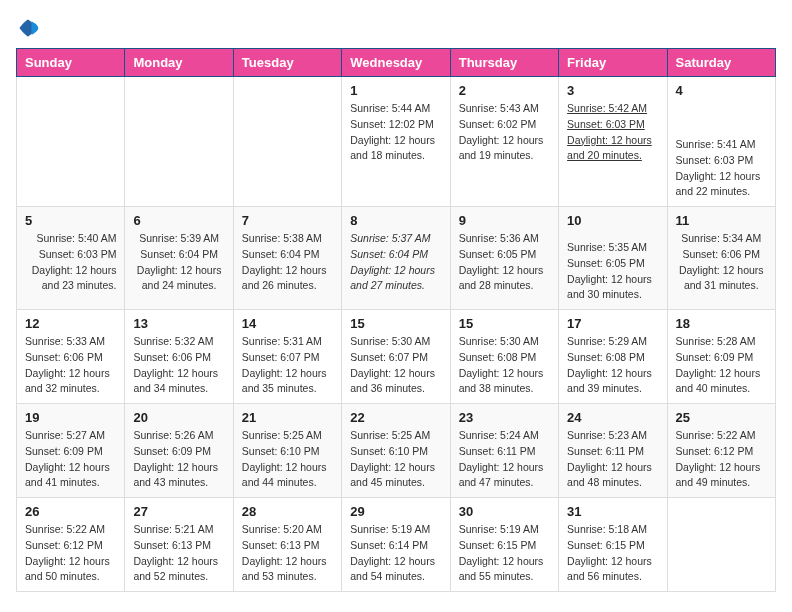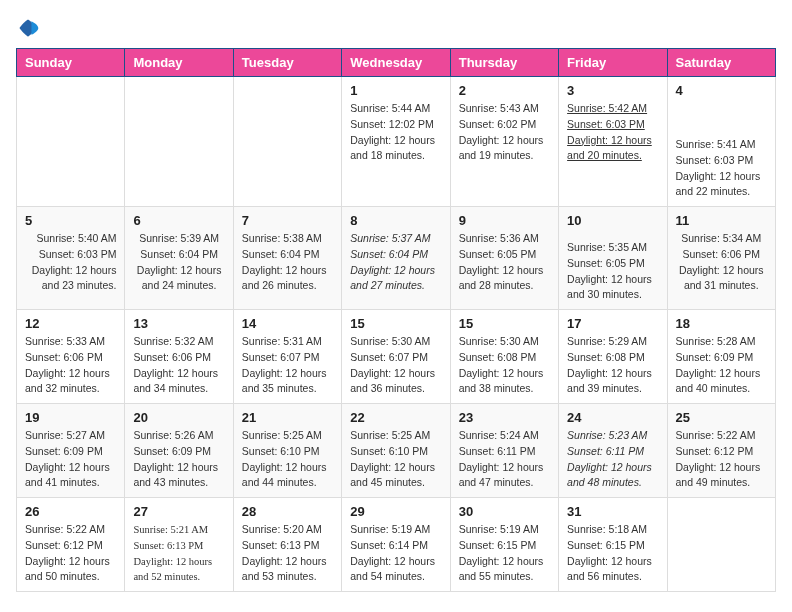--- a/index.html
+++ b/index.html
@@ -254,41 +254,41 @@
 Daylight: 12 hours and 45 minutes.</div>
         </td>
         <td>
           <div class="day-number">23</div>
           <div class="day-info" style="white-space: pre-line;">Sunrise: 5:24 AM
 Sunset: 6:11 PM
 Daylight: 12 hours and 47 minutes.</div>
         </td>
         <td>
           <div class="day-number">24</div>
-          <div class="day-info" style="white-space: pre-line; font-style: italic;">Sunrise: 5:23 AM
+          <div class="day-info" style="white-space: pre-line;">Sunrise: 5:23 AM
 Sunset: 6:11 PM
 Daylight: 12 hours and 48 minutes.</div>
         </td>
         <td>
           <div class="day-number">25</div>
           <div class="day-info" style="white-space: pre-line;">Sunrise: 5:22 AM
 Sunset: 6:12 PM
 Daylight: 12 hours and 49 minutes.</div>
         </td>
       </tr>
       <tr>
         <td>
           <div class="day-number">26</div>
           <div class="day-info" style="white-space: pre-line;">Sunrise: 5:22 AM
 Sunset: 6:12 PM
 Daylight: 12 hours and 50 minutes.</div>
         </td>
         <td>
           <div class="day-number">27</div>
-          <div class="day-info" style="white-space: pre-line; font-family: Liberation Serif, serif;">Sunrise: 5:21 AM
+          <div class="day-info" style="white-space: pre-line;">Sunrise: 5:21 AM
 Sunset: 6:13 PM
 Daylight: 12 hours and 52 minutes.</div>
         </td>
         <td>
           <div class="day-number">28</div>
           <div class="day-info" style="white-space: pre-line;">Sunrise: 5:20 AM
 Sunset: 6:13 PM
 Daylight: 12 hours and 53 minutes.</div>
         </td>
         <td>

